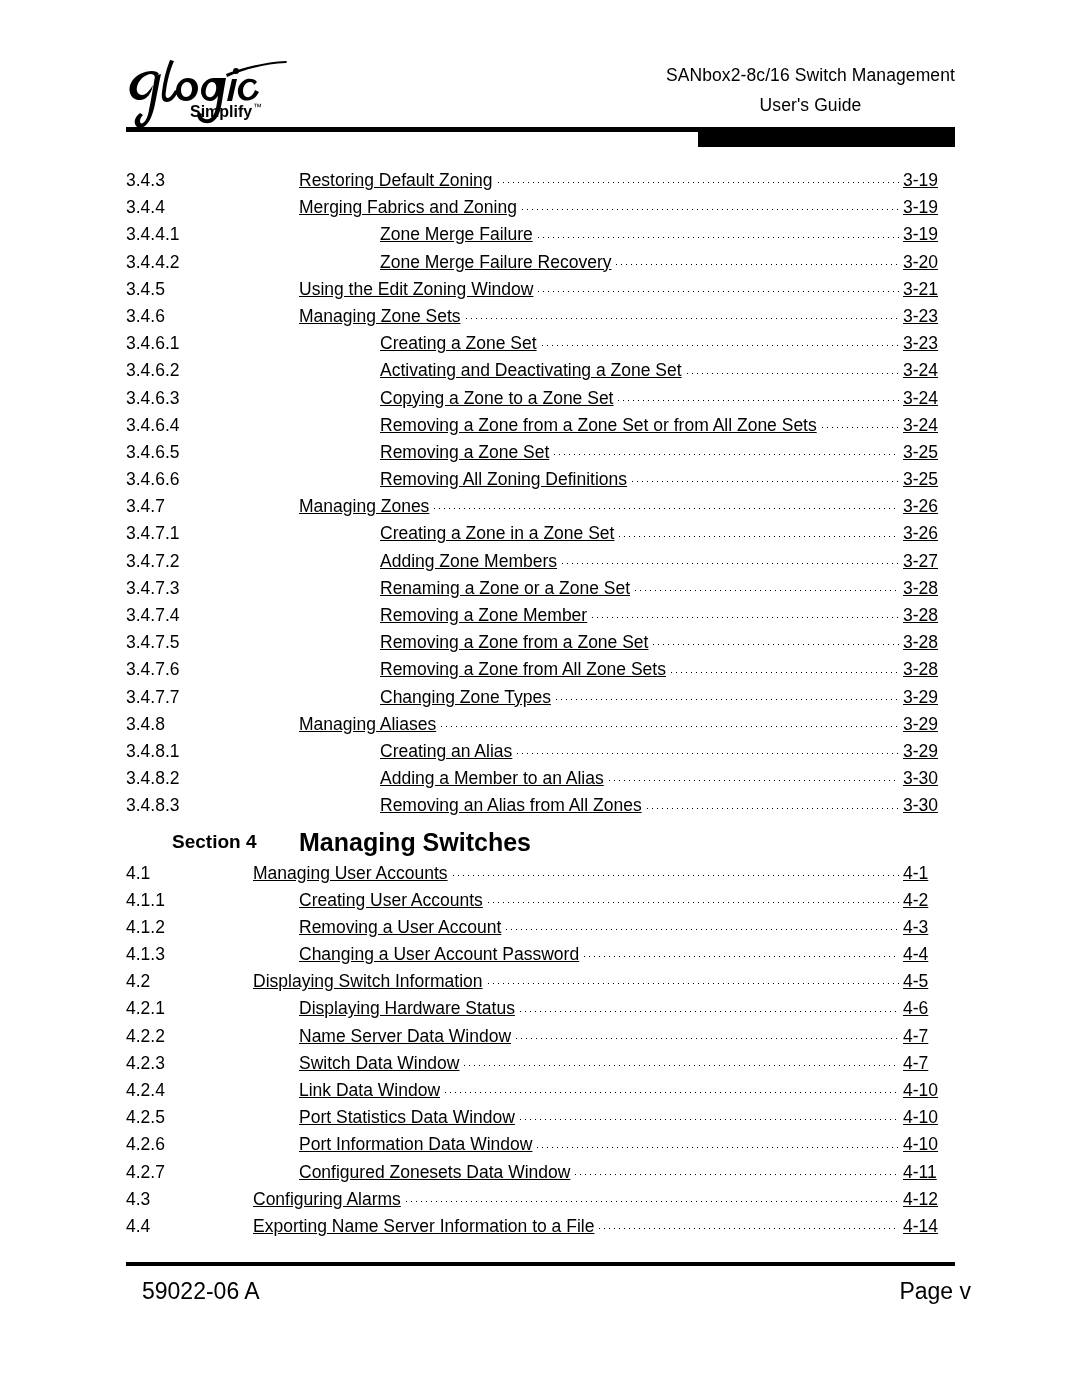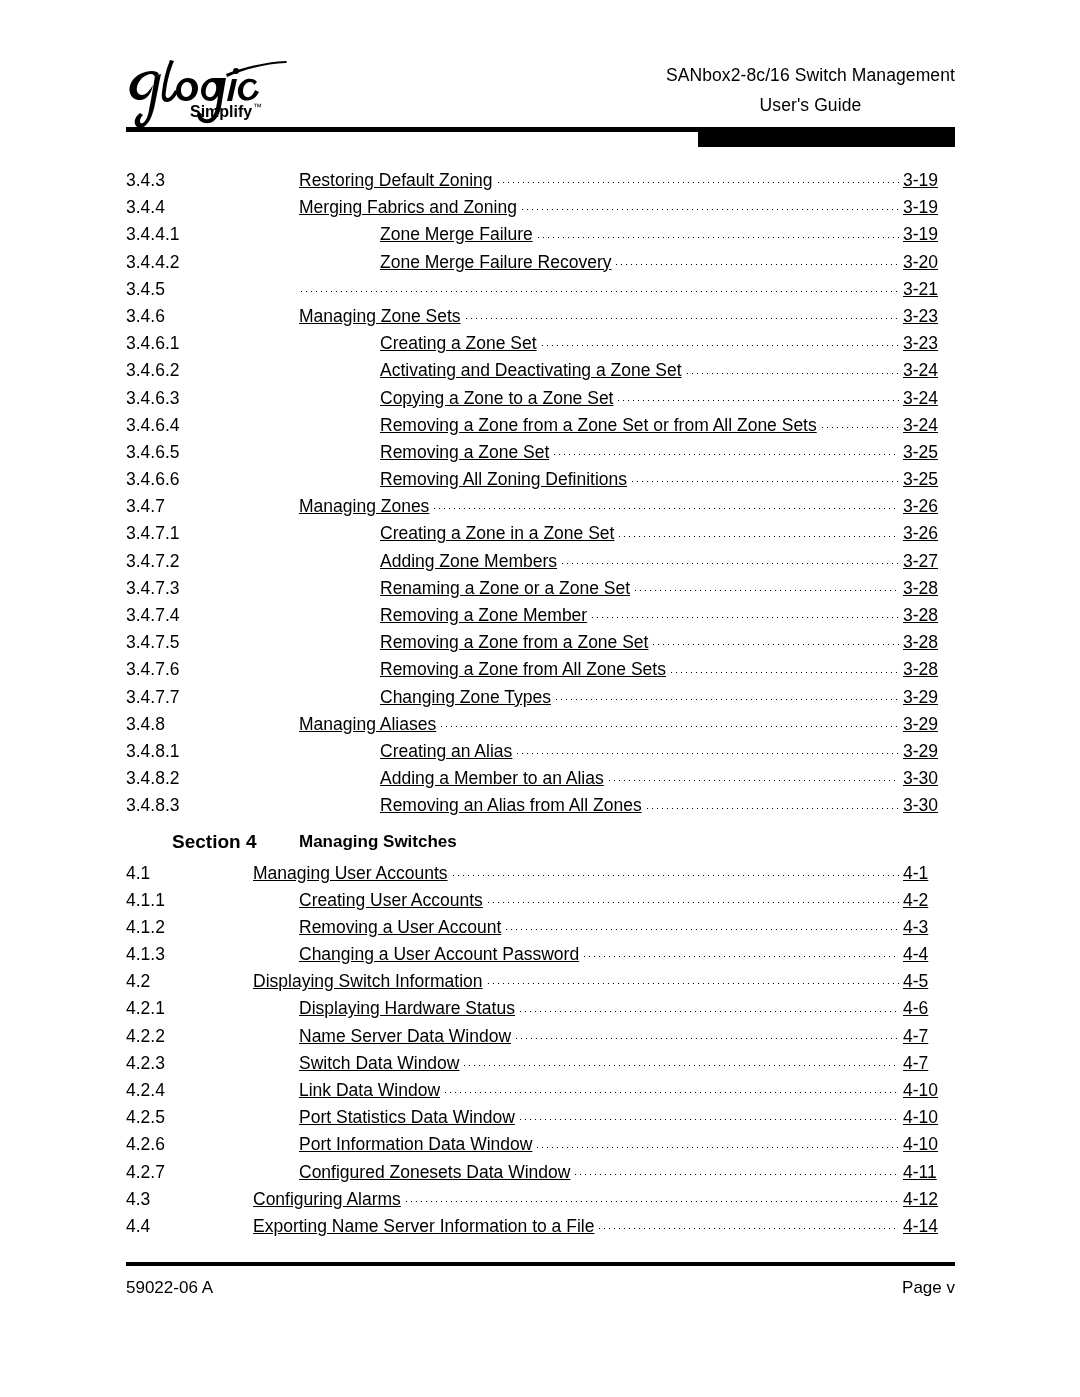--- a/index.html
+++ b/index.html
@@ -145,40 +145,40 @@
     position: absolute;
     left: 0;
     top: 0;
     font-size: 19px;
     font-weight: bold;
   }
   .toc-section .sec-title {
     position: absolute;
     left: 127px;
     top: 0;
-    font-size: 17px;
+    font-size: 25px;
     font-weight: bold;
   }
 
   
   .footer-rule {
     position: absolute;
     left: 126px;
     top: 1262px;
     width: 829px;
     height: 4px;
     background: #000000;
   }
   .footer {
     position: absolute;
-    left: 126px;
+    left: 142px;
     top: 1278px;
     width: 829px;
     height: 24px;
-    font-size: 17px;
+    font-size: 23px;
   }
   .footer-left {
     position: absolute;
     left: 0;
     top: 0;
   }
   .footer-right {
     position: absolute;
     right: 0;
     top: 0;
@@ -270,20 +270,21 @@
         <span class="toc-num">3.4.4.2</span>
         <span class="toc-title-wrap">
           <span class="toc-title">Zone Merge Failure Recovery</span>
           <span class="toc-leader"></span>
           <span class="toc-page">3-20</span>
         </span>
       </div>
       <div class="toc-row lvl-b">
         <span class="toc-num">3.4.5</span>
         <span class="toc-title-wrap">
+          <span class="toc-title">Using the Edit Zoning Window</span>
           <span class="toc-leader"></span>
           <span class="toc-page">3-21</span>
         </span>
       </div>
       <div class="toc-row lvl-b">
         <span class="toc-num">3.4.6</span>
         <span class="toc-title-wrap">
           <span class="toc-title">Managing Zone Sets</span>
           <span class="toc-leader"></span>
           <span class="toc-page">3-23</span>

